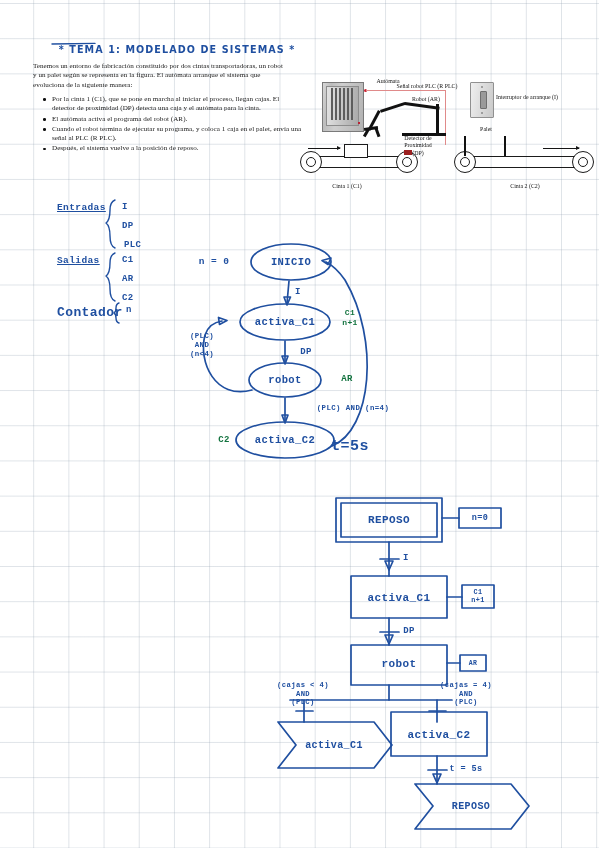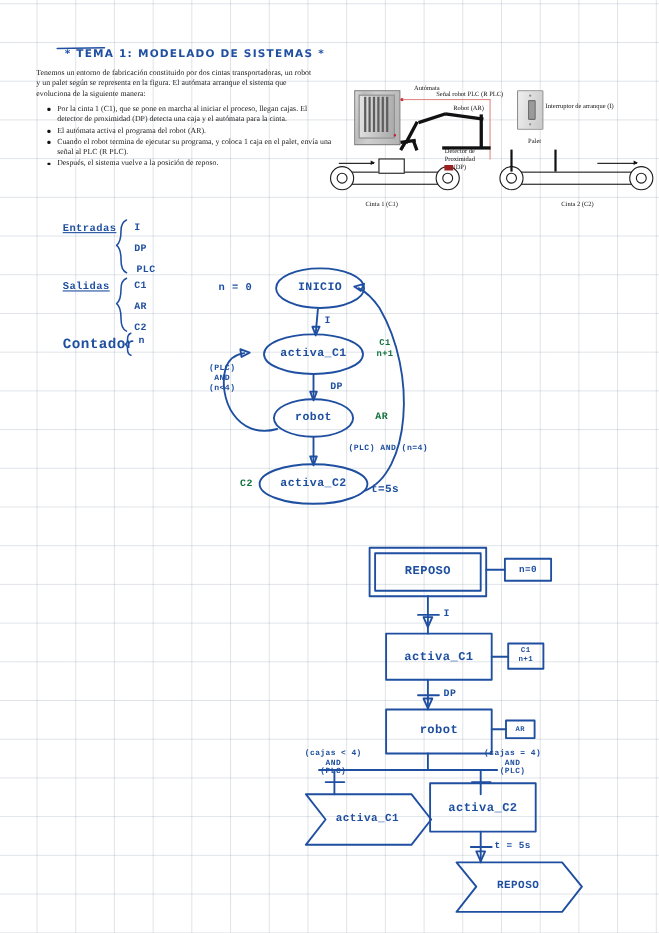--- a/index.html
+++ b/index.html
@@ -235,21 +235,21 @@
   <div class="hw c" style="left:285px;top:380px;font-size:10.5px;">robot</div>
   <div class="hw c" style="left:285px;top:440px;font-size:10.5px;">activa_C2</div>
 
   <div class="hw c" style="left:214px;top:261px;font-size:9.5px;">n = 0</div>
   <div class="hw c" style="left:298px;top:292px;font-size:9px;">I</div>
   <div class="hw c" style="left:306px;top:352px;font-size:9px;">DP</div>
   <div class="hw c" style="left:202px;top:345px;font-size:7.4px;line-height:9px;text-align:center;">(PLC)
 AND
 (n&lt;4)</div>
   <div class="hw c" style="left:353px;top:408px;font-size:7.4px;">(PLC) AND (n=4)</div>
-  <div class="hw c" style="left:350px;top:446px;font-size:10px;">t=5s</div>
+  <div class="hw c" style="left:350px;top:446px;font-size:15px;">t=5s</div>
 
   <div class="hw green c" style="left:350px;top:317px;font-size:8px;line-height:9.5px;text-align:center;">C1
 n+1</div>
   <div class="hw green c" style="left:347px;top:379px;font-size:9px;">AR</div>
   <div class="hw green c" style="left:224px;top:440px;font-size:9px;">C2</div>
 
   <svg class="ink">
 
     <rect x="336" y="498" width="106" height="44"></rect>
     <rect x="341" y="503" width="96" height="34"></rect>

